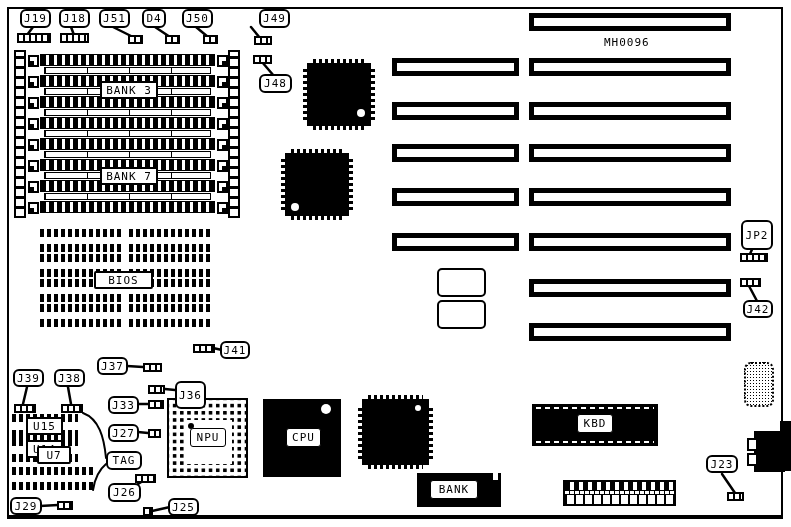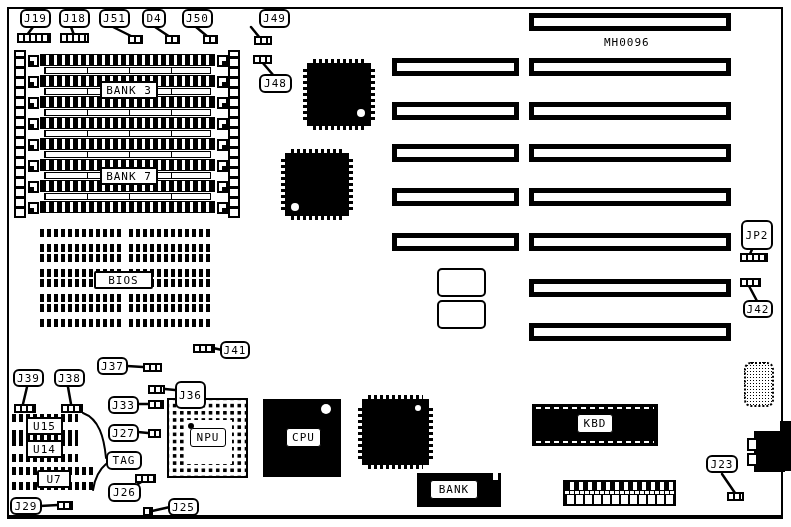--- a/index.html
+++ b/index.html
@@ -247,21 +247,21 @@
 
   <div class="abs cchip" style="left:12px;top:414px;width:66px;height:24px;"></div>
   <div class="abs cchip" style="left:12px;top:438px;width:66px;height:24px;"></div>
   <div class="abs cchip" style="left:12px;top:467px;width:84px;height:23px;"></div>
   <div class="abs boxlbl" style="left:26px;top:417px;width:37px;height:18px;">
       <span>U15</span>
     </div>
   <div class="abs boxlbl" style="left:26px;top:440px;width:37px;height:18px;">
       <span>U14</span>
     </div>
-  <div class="abs boxlbl" style="left:37px;top:470px;width:34px;height:18px;">
+  <div class="abs boxlbl" style="left:37px;top:446px;width:34px;height:18px;">
       <span>U7</span>
     </div>
 
   <div class="abs lbl" style="left:106px;top:451px;width:36px;height:19px;">
       <span>TAG</span>
     </div>
 
   <div class="abs jmp" style="left:135px;top:474px;width:21px;height:9px;"></div>
   <div class="abs lbl" style="left:108px;top:483px;width:33px;height:19px;">
       <span>J26</span>

